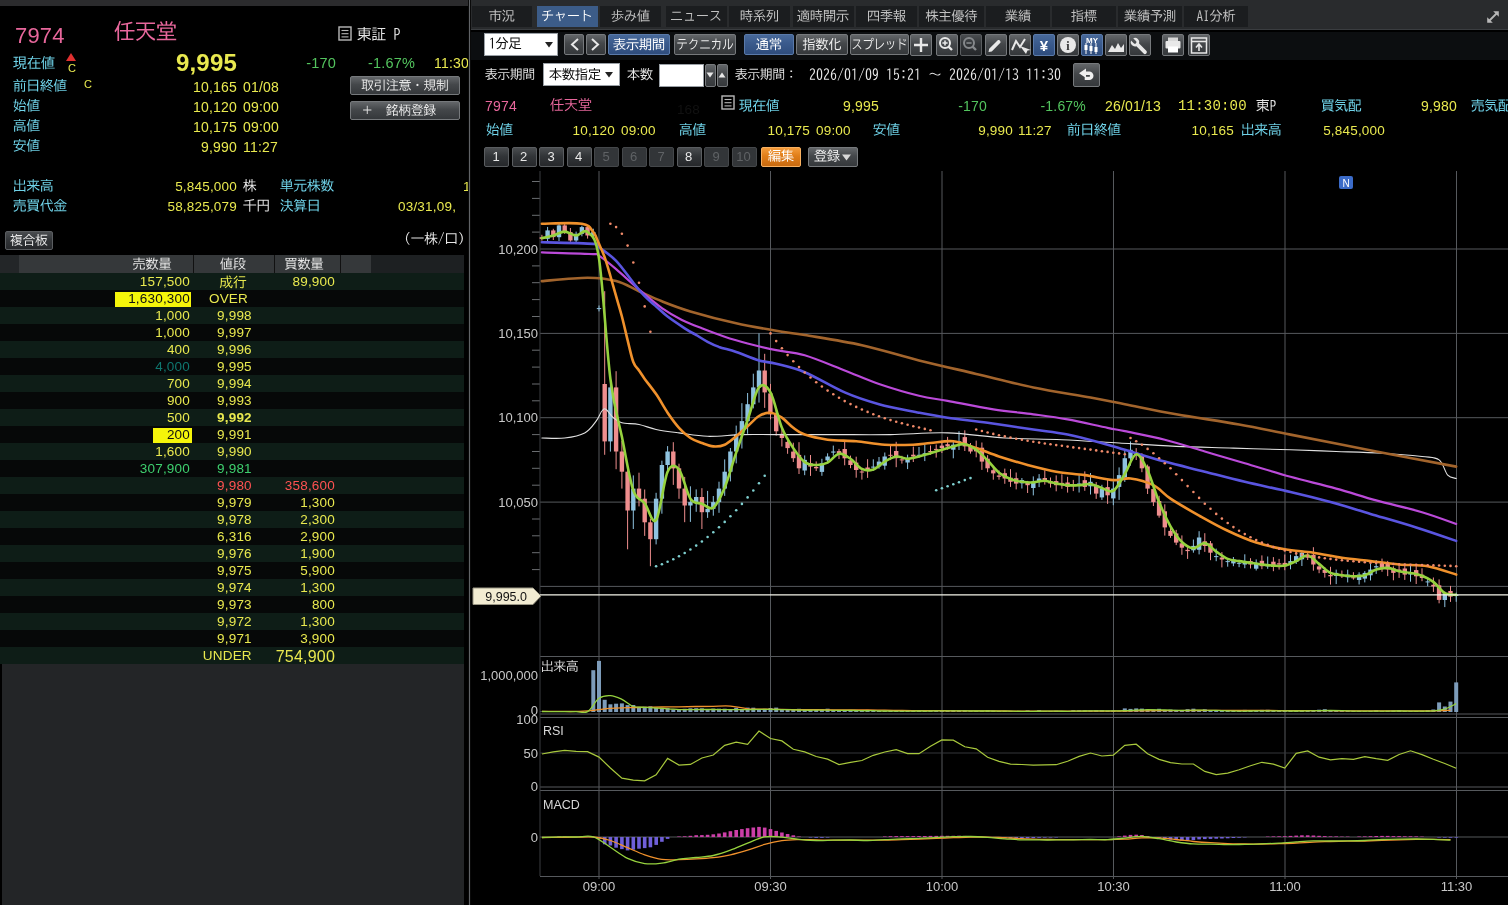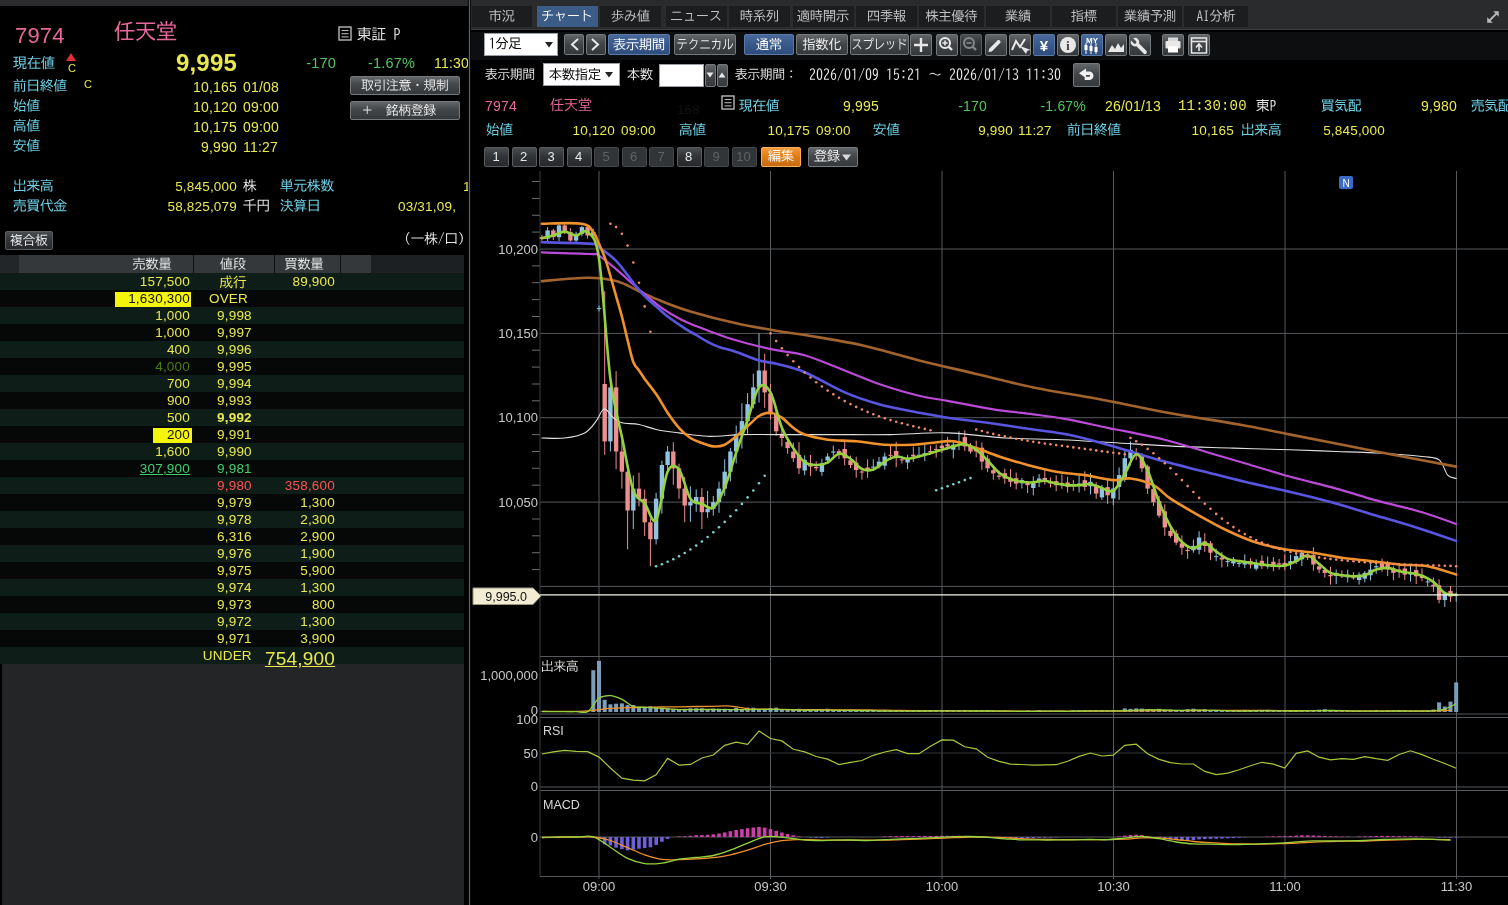--- a/index.html
+++ b/index.html
@@ -60,33 +60,33 @@
 <div class="t" style="position:absolute;top:274.2px;font-size:13.5px;color:#e9e94f;right:1318.0px;">157,500</div>
 <div class="t" style="position:absolute;top:274.2px;font-size:13.5px;color:#e9e94f;right:1173.0px;">89,900</div>
 <div class="t" style="position:absolute;top:291.2px;font-size:13.5px;color:#111;right:1318.0px;">1,630,300</div>
 <div class="t" style="position:absolute;top:291.2px;font-size:13.5px;color:#e9e94f;right:1260.0px;">OVER</div>
 <div class="t" style="position:absolute;top:308.2px;font-size:13.5px;color:#e9e94f;right:1318.0px;">1,000</div>
 <div class="t" style="position:absolute;top:308.2px;font-size:13.5px;color:#e9e94f;right:1256.2px;">9,998</div>
 <div class="t" style="position:absolute;top:325.2px;font-size:13.5px;color:#e9e94f;right:1318.0px;">1,000</div>
 <div class="t" style="position:absolute;top:325.2px;font-size:13.5px;color:#e9e94f;right:1256.2px;">9,997</div>
 <div class="t" style="position:absolute;top:342.2px;font-size:13.5px;color:#e9e94f;right:1318.0px;">400</div>
 <div class="t" style="position:absolute;top:342.2px;font-size:13.5px;color:#e9e94f;right:1256.2px;">9,996</div>
-<div class="t" style="position:absolute;top:359.2px;font-size:13.5px;color:#4d7c0f;right:1318.0px;">4,000</div>
+<div class="t" style="position:absolute;top:359.2px;font-size:13.5px;color:#0f766e;right:1318.0px;">4,000</div>
 <div class="t" style="position:absolute;top:359.2px;font-size:13.5px;color:#e9e94f;right:1256.2px;">9,995</div>
 <div class="t" style="position:absolute;top:376.2px;font-size:13.5px;color:#e9e94f;right:1318.0px;">700</div>
 <div class="t" style="position:absolute;top:376.2px;font-size:13.5px;color:#e9e94f;right:1256.2px;">9,994</div>
 <div class="t" style="position:absolute;top:393.2px;font-size:13.5px;color:#e9e94f;right:1318.0px;">900</div>
 <div class="t" style="position:absolute;top:393.2px;font-size:13.5px;color:#e9e94f;right:1256.2px;">9,993</div>
 <div class="t" style="position:absolute;top:410.2px;font-size:13.5px;color:#e9e94f;right:1318.0px;">500</div>
 <div class="t" style="position:absolute;top:410.2px;font-size:13.5px;color:#e9e94f;right:1256.2px;font-weight:bold;">9,992</div>
 <div class="t" style="position:absolute;top:427.2px;font-size:13.5px;color:#111;right:1318.0px;">200</div>
 <div class="t" style="position:absolute;top:427.2px;font-size:13.5px;color:#e9e94f;right:1256.2px;">9,991</div>
 <div class="t" style="position:absolute;top:444.2px;font-size:13.5px;color:#e9e94f;right:1318.0px;">1,600</div>
 <div class="t" style="position:absolute;top:444.2px;font-size:13.5px;color:#e9e94f;right:1256.2px;">9,990</div>
-<div class="t" style="position:absolute;top:461.2px;font-size:13.5px;color:#3ecf6e;right:1318.0px;text-decoration:underline;">307,900</div>
+<div class="t" style="position:absolute;top:461.2px;font-size:13.5px;color:#3ecf6e;right:1318.0px;">307,900</div>
 <div class="t" style="position:absolute;top:461.2px;font-size:13.5px;color:#3ecf6e;right:1256.2px;">9,981</div>
 <div class="t" style="position:absolute;top:478.2px;font-size:13.5px;color:#ff5252;right:1256.2px;">9,980</div>
 <div class="t" style="position:absolute;top:478.2px;font-size:13.5px;color:#ff5252;right:1173.0px;">358,600</div>
 <div class="t" style="position:absolute;top:495.2px;font-size:13.5px;color:#e9e94f;right:1256.2px;">9,979</div>
 <div class="t" style="position:absolute;top:495.2px;font-size:13.5px;color:#e9e94f;right:1173.0px;">1,300</div>
 <div class="t" style="position:absolute;top:512.2px;font-size:13.5px;color:#e9e94f;right:1256.2px;">9,978</div>
 <div class="t" style="position:absolute;top:512.2px;font-size:13.5px;color:#e9e94f;right:1173.0px;">2,300</div>
 <div class="t" style="position:absolute;top:529.2px;font-size:13.5px;color:#e9e94f;right:1256.2px;">6,316</div>
 <div class="t" style="position:absolute;top:529.2px;font-size:13.5px;color:#e9e94f;right:1173.0px;">2,900</div>
 <div class="t" style="position:absolute;top:546.2px;font-size:13.5px;color:#e9e94f;right:1256.2px;">9,976</div>
@@ -95,21 +95,21 @@
 <div class="t" style="position:absolute;top:563.2px;font-size:13.5px;color:#e9e94f;right:1173.0px;">5,900</div>
 <div class="t" style="position:absolute;top:580.2px;font-size:13.5px;color:#e9e94f;right:1256.2px;">9,974</div>
 <div class="t" style="position:absolute;top:580.2px;font-size:13.5px;color:#e9e94f;right:1173.0px;">1,300</div>
 <div class="t" style="position:absolute;top:597.2px;font-size:13.5px;color:#e9e94f;right:1256.2px;">9,973</div>
 <div class="t" style="position:absolute;top:597.2px;font-size:13.5px;color:#e9e94f;right:1173.0px;">800</div>
 <div class="t" style="position:absolute;top:614.2px;font-size:13.5px;color:#e9e94f;right:1256.2px;">9,972</div>
 <div class="t" style="position:absolute;top:614.2px;font-size:13.5px;color:#e9e94f;right:1173.0px;">1,300</div>
 <div class="t" style="position:absolute;top:631.2px;font-size:13.5px;color:#e9e94f;right:1256.2px;">9,971</div>
 <div class="t" style="position:absolute;top:631.2px;font-size:13.5px;color:#e9e94f;right:1173.0px;">3,900</div>
 <div class="t" style="position:absolute;top:648.2px;font-size:13.5px;color:#e9e94f;right:1256.2px;">UNDER</div>
-<div class="t" style="position:absolute;top:648.2px;font-size:19px;color:#e9e94f;right:1173.0px;text-decoration:underline;">754,900</div>
+<div class="t" style="position:absolute;top:648.2px;font-size:16px;color:#e9e94f;right:1173.0px;">754,900</div>
 <div style="position:absolute;left:468px;top:0;width:3px;height:905px;background:#0a0a0a"></div>
 <div style="position:absolute;left:469px;top:0;width:1px;height:905px;background:#606366"></div>
 <div style="position:absolute;left:471px;top:0;width:1037px;height:29px;background:#292b2d"></div>
 <div style="position:absolute;left:471px;top:29px;width:1037px;height:1px;background:#3a3d40"></div>
 <div style="position:absolute;left:472px;top:6px;width:59.5px;height:21px;background:#1b1d1f"></div>
 <div style="position:absolute;left:536.5px;top:6px;width:61px;height:21px;background:#3c5c88"></div>
 <div style="position:absolute;left:600px;top:6px;width:61px;height:21px;background:#1b1d1f"></div>
 <div style="position:absolute;left:665.5px;top:6px;width:61px;height:21px;background:#1b1d1f"></div>
 <div style="position:absolute;left:729px;top:6px;width:61px;height:21px;background:#1b1d1f"></div>
 <div style="position:absolute;left:792.5px;top:6px;width:61px;height:21px;background:#1b1d1f"></div>

